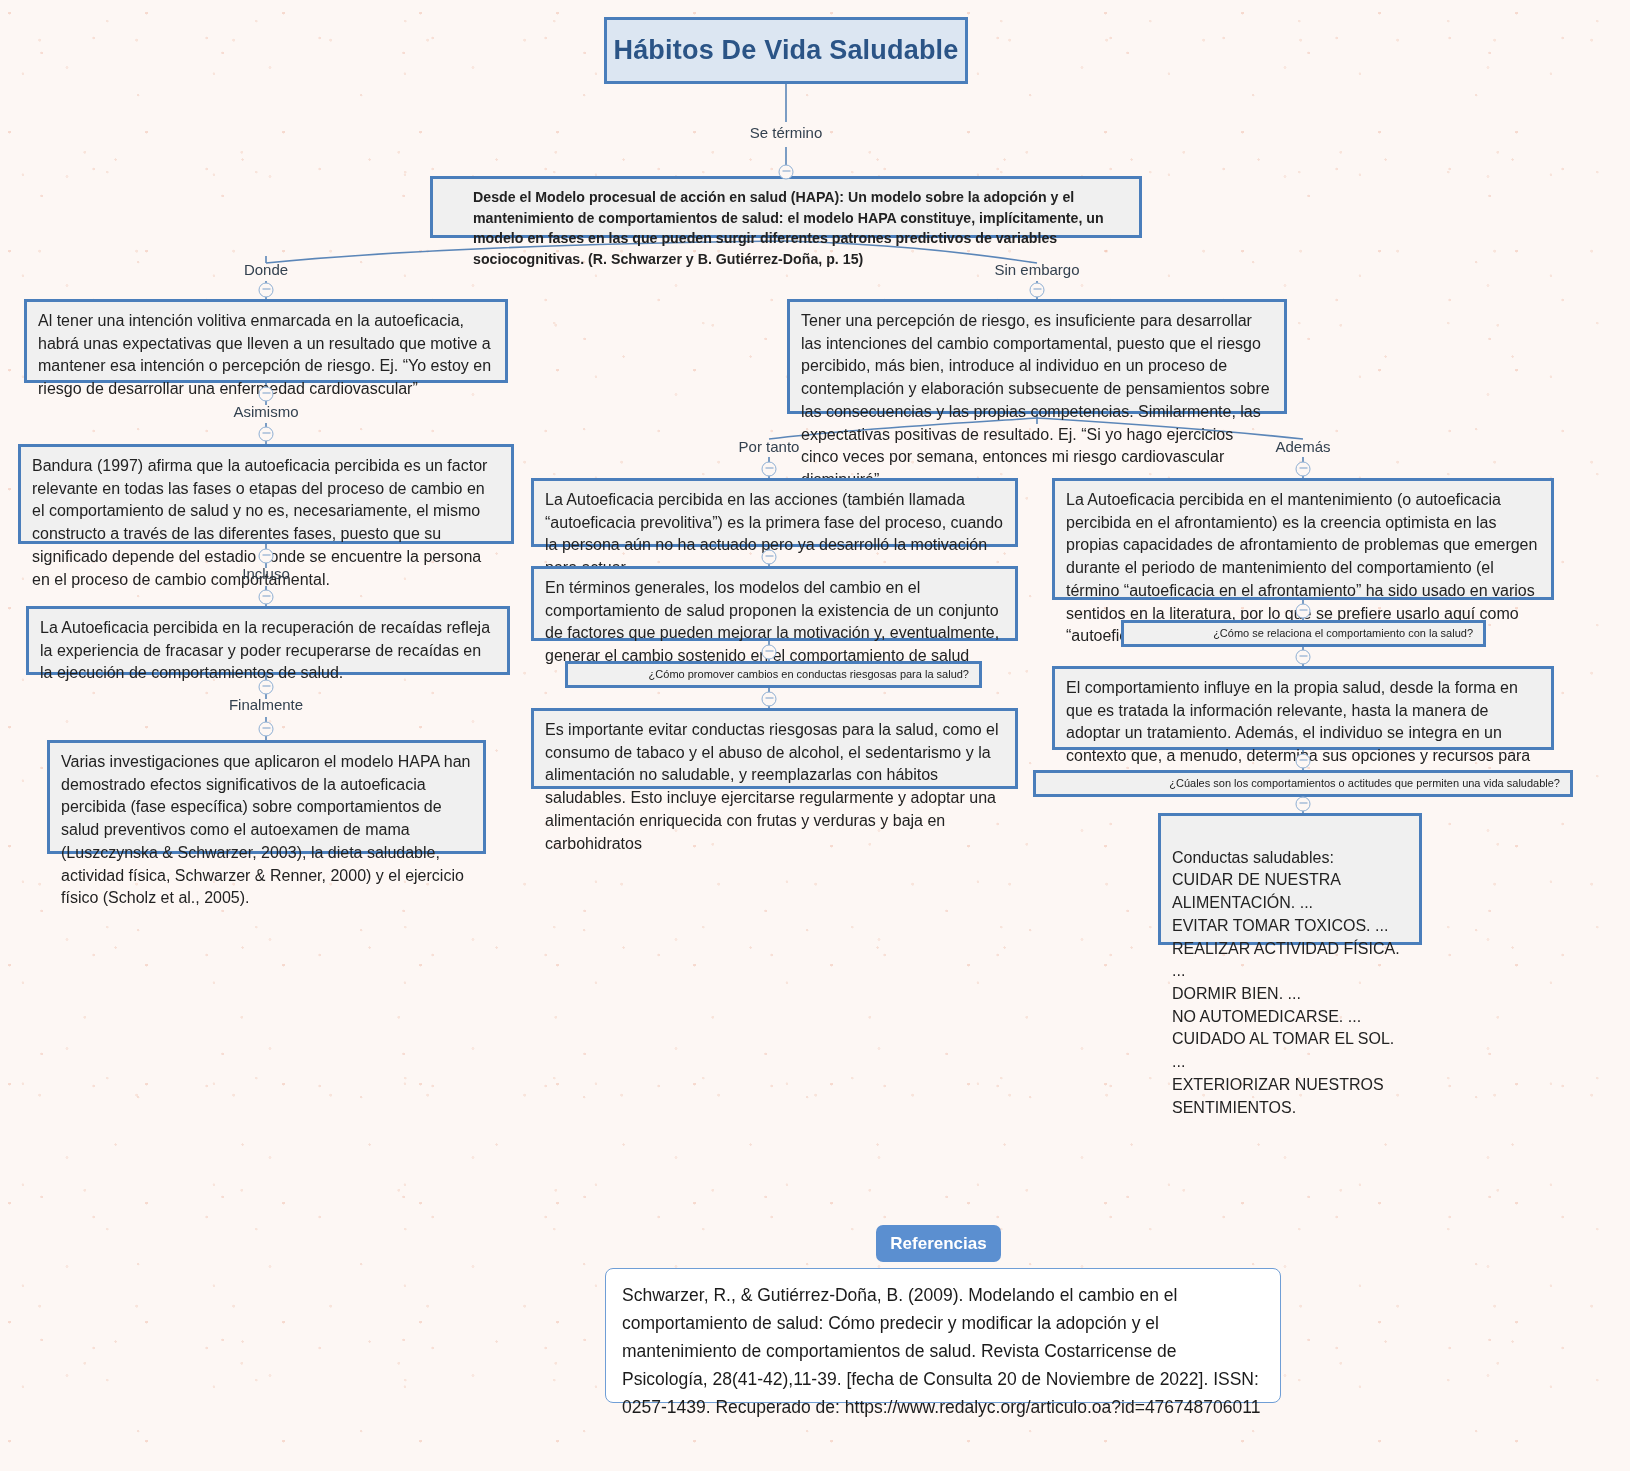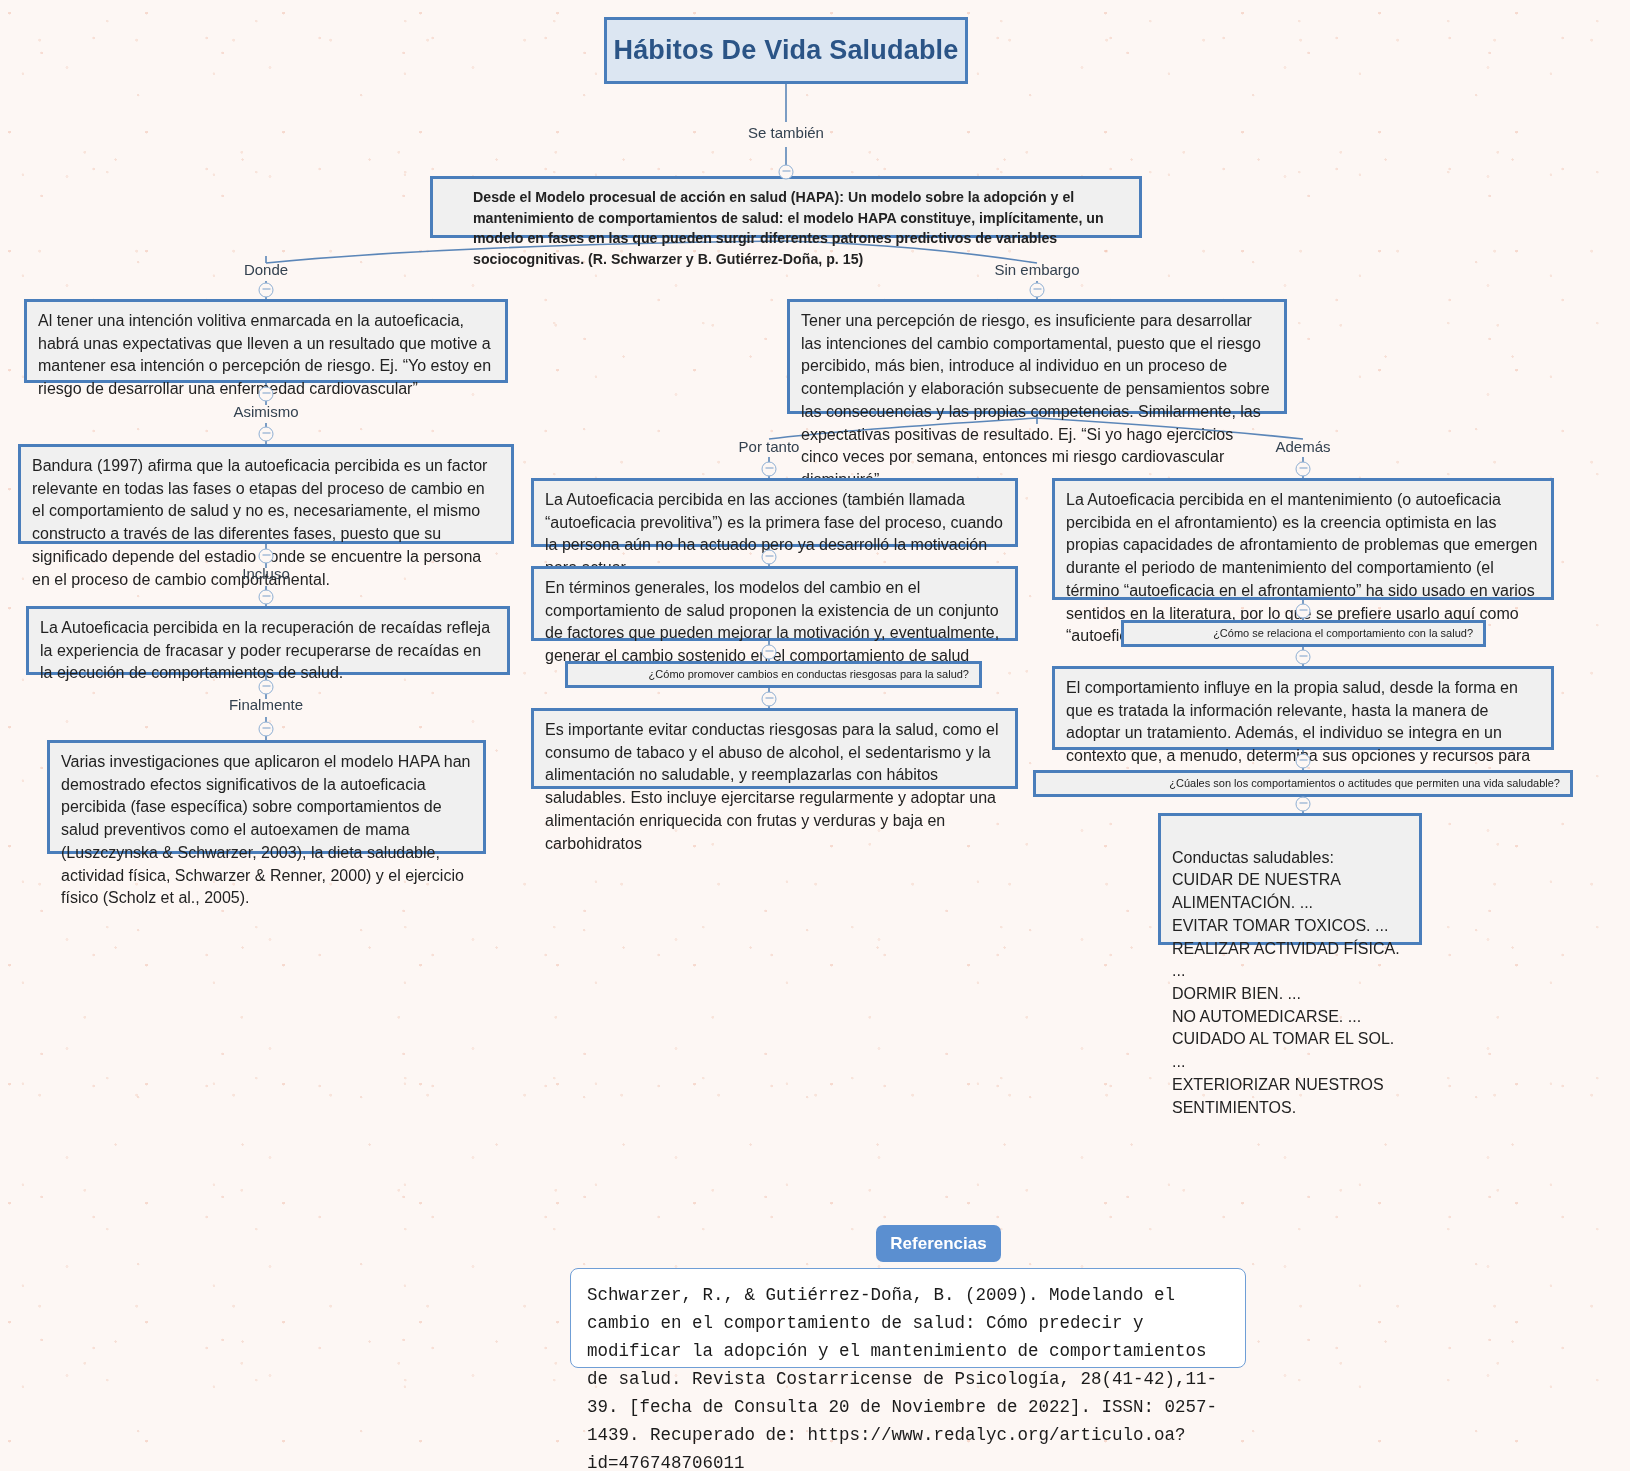--- a/index.html
+++ b/index.html
@@ -177,21 +177,21 @@
     <line x1="1303" y1="750" x2="1303" y2="770"></line>
     <line x1="1303" y1="793" x2="1303" y2="813"></line>
   </g>
 </svg>
 
 <div class="node title-node" style="left:604px; top:17px; width:364px; height:67px;">
   <span>Hábitos De Vida Saludable</span>
 </div>
 
 <div class="link-label" style="left:786px; top:124px;">
-  <span>Se también</span>
+  <span>Se término</span>
 </div>
 
 <div class="handle" style="left:786px; top:172px;"></div>
 
 <div class="node box bold" style="left:430px; top:176px; width:712px; height:62px;">
   <span>Desde el Modelo procesual de acción en salud (HAPA): Un modelo sobre la adopción y el mantenimiento de comportamientos de salud: el modelo HAPA constituye, implícitamente, un modelo en fases en las que pueden surgir diferentes patrones predictivos de variables sociocognitivas. (R. Schwarzer y B. Gutiérrez-Doña, p. 15)</span>
 </div>
 
 <div class="link-label" style="left:266px; top:261px;">
   <span>Donde</span>
@@ -298,15 +298,15 @@
 DORMIR BIEN. ...
 NO AUTOMEDICARSE. ...
 CUIDADO AL TOMAR EL SOL. ...
 EXTERIORIZAR NUESTROS SENTIMIENTOS.</span>
 </div>
 
 <div class="node ref-pill" style="left:876px; top:1225px; width:125px; height:37px;">
   <span>Referencias</span>
 </div>
 
-<div class="node ref-box" style="left:570px; top:1268px; width:676px; height:100px;font-family:Liberation Mono, monospace;">
+<div class="node ref-box" style="left:605px; top:1268px; width:676px; height:135px;">
   <span>Schwarzer, R., &amp; Gutiérrez-Doña, B.  (2009). Modelando el cambio en el comportamiento de salud: Cómo predecir y modificar la adopción y el mantenimiento de comportamientos de salud. Revista Costarricense de Psicología, 28(41-42),11-39. [fecha de Consulta 20 de Noviembre de 2022]. ISSN: 0257-1439. Recuperado de: https://www.redalyc.org/articulo.oa?id=476748706011</span>
 </div>
 
 </body></html>

